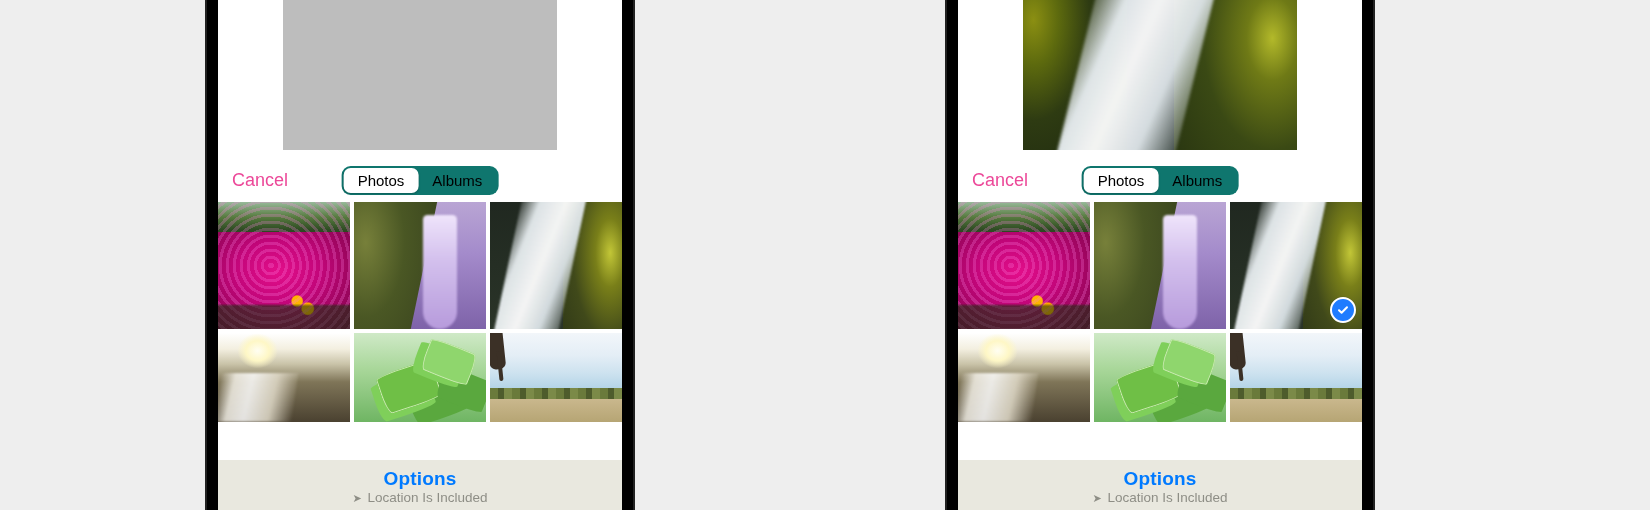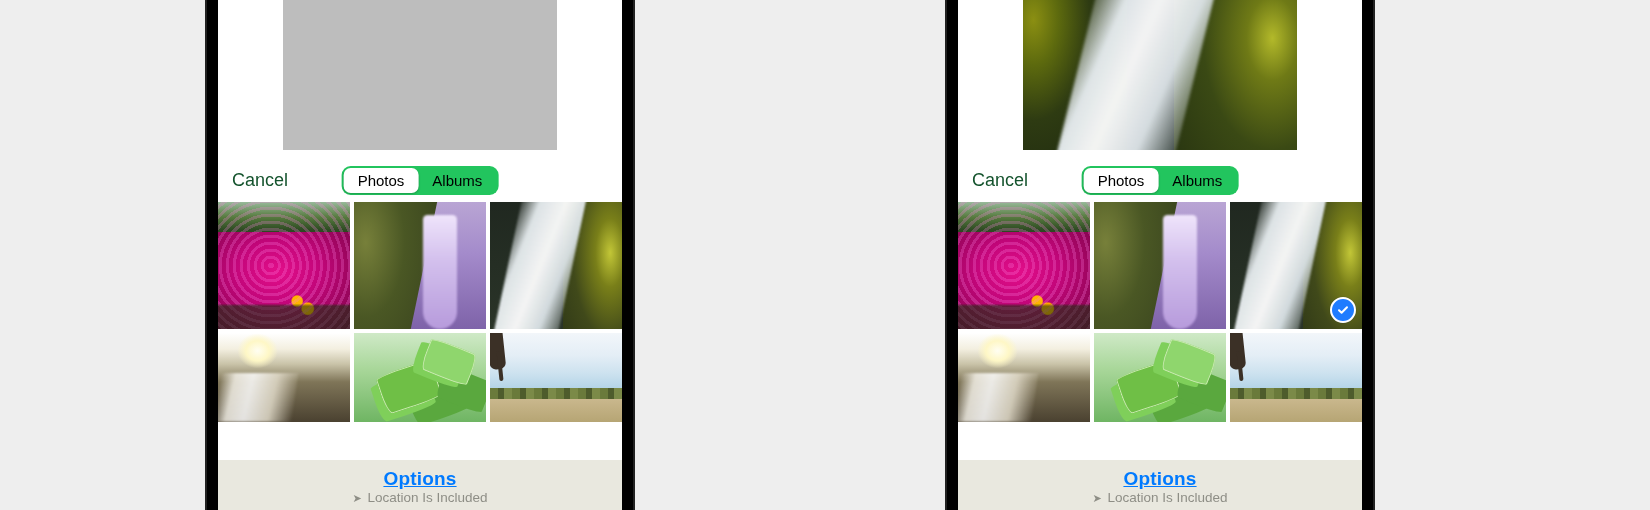--- a/index.html
+++ b/index.html
@@ -79,31 +79,31 @@
 
   
   .picker-header {
     position: relative;
     height: 40px;
     background: #fff;
     display: flex;
     align-items: center;
   }
   .cancel {
-    color: #14532d;
+    color: #ec4899;
     font-size: 18px;
     padding-left: 14px;
     flex: 0 0 auto;
   }
   .segmented {
     position: absolute;
     left: 50%;
     transform: translateX(-50%);
     display: flex;
-    background: #22c55e;
+    background: #0f766e;
     border-radius: 9px;
     padding: 2px;
   }
   .seg-btn {
     font-size: 15px;
     padding: 4px 14px;
     border-radius: 7px;
     color: #000;
   }
   .seg-btn.active {
@@ -131,21 +131,20 @@
   .footer {
     background: #e9e8df;
     text-align: center;
     padding: 8px 0 6px;
   }
   .options {
     color: #007aff;
     font-weight: 600;
     font-size: 19px;
     letter-spacing: .2px;
-    text-decoration: underline;
   }
   .location {
     color: #8e8e86;
     font-size: 13.5px;
     margin-top: 0;
   }
   .loc-icon {
     display: inline-block;
     transform: rotate(0deg);
     margin-right: 2px;

